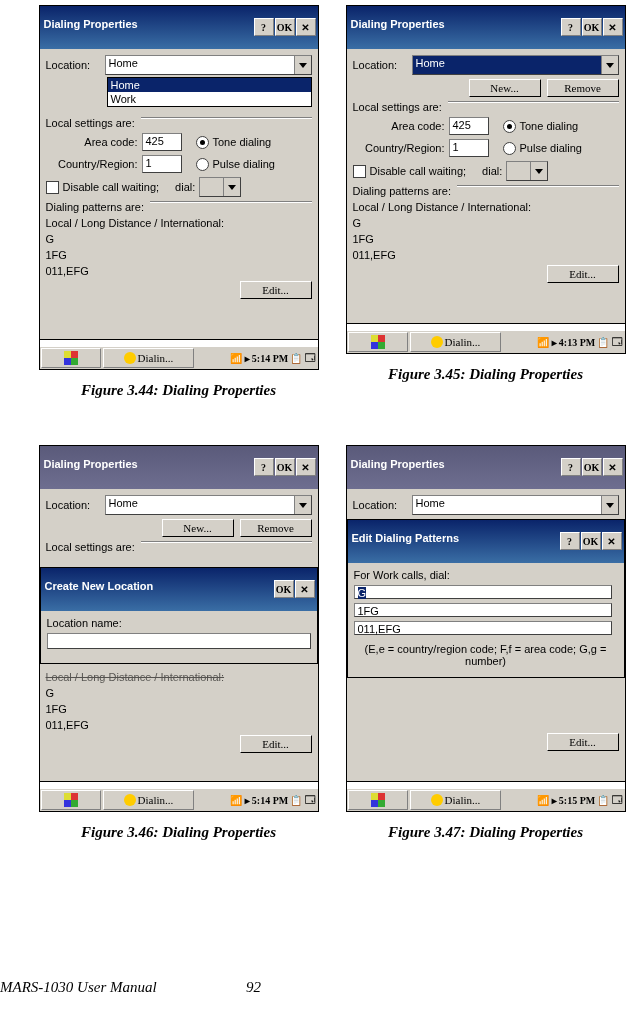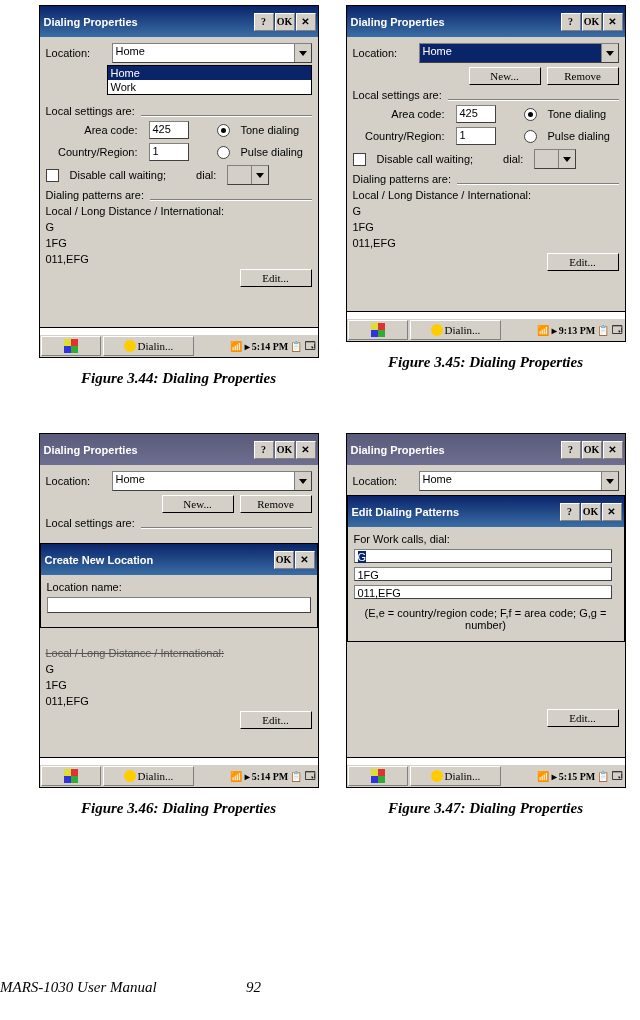--- a/index.html
+++ b/index.html
@@ -1,35 +1,35 @@
 <!DOCTYPE html>
 <html><head>
 <meta charset="utf-8">
 <style>
 html,body{margin:0;padding:0;font-family:"Times New Roman",serif;background:#fff;color:#000}
 .page{width:640px;height:1020px;position:relative;box-sizing:border-box}
 .grid{display:grid;grid-template-columns:1fr 1fr;gap:8px 18px;padding:5px 10px 0 34px}
 .cell{display:flex;flex-direction:column;align-items:center}
 .shot{width:280px;background:#c4c4c4;border:1px solid #000;box-sizing:border-box;font:11px Tahoma,Arial,sans-serif;color:#000}
-.tbar{display:flex;align-items:center;background:linear-gradient(#5a5a7a,#6e6e90);color:#fff;font-weight:bold;height:19px;padding:6px 2px}
+.tbar{display:flex;background:linear-gradient(#5a5a7a,#6e6e90);color:#fff;font-weight:bold;height:19px;padding:12px 2px}
 .tbar.sel{background:linear-gradient(#0a246a,#3a6ea5)}
 .tbar .tt{flex:1;padding-left:2px}
 .sq{width:18px;height:16px;margin-left:1px;background:#d4d0c8;border:1px solid #808080;border-top-color:#fff;border-left-color:#fff;display:flex;align-items:center;justify-content:center;font:bold 10px Tahoma;color:#000}
 .pane{background:#d4d0c8;padding:6px;display:flex;flex-direction:column;gap:4px;position:relative}
-.row{display:flex;align-items:center;gap:11px}
+.row{display:flex;align-items:center;gap:4px}
 .lbl{font-size:11px}
 .combo{flex:1;display:flex;background:#fff;border:1px solid #404040;border-top-color:#808080;border-left-color:#808080;height:18px}
 .combo .cv{flex:1;padding:1px 3px}
 .combo .cv.hl{background:#0a246a;color:#fff}
 .combo .dd{width:16px;background:#d4d0c8;border-left:1px solid #808080;display:flex;align-items:center;justify-content:center}
 .drop{position:absolute;left:67px;right:6px;top:28px;background:#fff;border:1px solid #000;z-index:5}
 .drop div{padding:1px 3px}
 .drop .sel{background:#0a246a;color:#fff}
 .btn{background:#d4d0c8;border:1px solid #000;border-top-color:#fff;border-left-color:#fff;padding:2px 6px;font:11px Tahoma;min-width:58px;text-align:center}
-.sep{display:flex;align-items:flex-end;gap:6px}.sep .line{flex:1;border-top:1px solid #808080;border-bottom:1px solid #fff}
+.sep{display:flex;align-items:flex-start;gap:6px}.sep .line{flex:1;border-top:1px solid #808080;border-bottom:1px solid #fff}
 .tf{background:#fff;border:1px solid #404040;border-top-color:#808080;border-left-color:#808080;padding:1px 3px;height:14px;min-width:30px}
 .radio{width:11px;height:11px;border:1px solid #404040;border-radius:50%;background:#fff;display:inline-flex;align-items:center;justify-content:center}
 .radio.on::after{content:"";width:5px;height:5px;background:#000;border-radius:50%}
 .cb{width:11px;height:11px;border:1px solid #404040;background:#fff}
 .task{display:flex;align-items:center;height:22px;background:#d4d0c8;border-top:1px solid #fff}
 .tbtn{border:1px solid #808080;border-top-color:#fff;border-left-color:#fff;height:18px;margin:1px;display:flex;align-items:center;padding:0 20px;font:11px Tahoma}
 .tbtn.start{width:18px;justify-content:center}
 .flag{width:14px;height:14px;background:conic-gradient(#d33 0 25%,#3a3 0 50%,#33d 0 75%,#dd3 0)}
 .tray{margin-left:auto;display:flex;align-items:center;gap:2px;padding-right:2px;font:bold 10px Tahoma}
 .tri{width:0;height:0;border-left:4px solid transparent;border-right:4px solid transparent;border-top:5px solid #000}
@@ -203,21 +203,21 @@
 <div class="tbtn start">
               <span class="flag"></span>
             </div>
 <div class="tbtn">
               <span style="width:12px;height:12px;background:#fc0;border-radius:50%;margin-right:2px"></span>
               <span>Dialin...</span>
             </div>
 <div class="tray">
               <span>📶</span>
               <span>▸</span>
-              <span>9:13 PM</span>
+              <span>4:13 PM</span>
               <span>📋</span>
               <span>🗔</span>
             </div>
 </div>
 </div>
 <div class="cap">Figure 3.45: Dialing Properties</div>
 </div>
 
 <div style="height:30px"></div>
       <div style="height:30px"></div>

